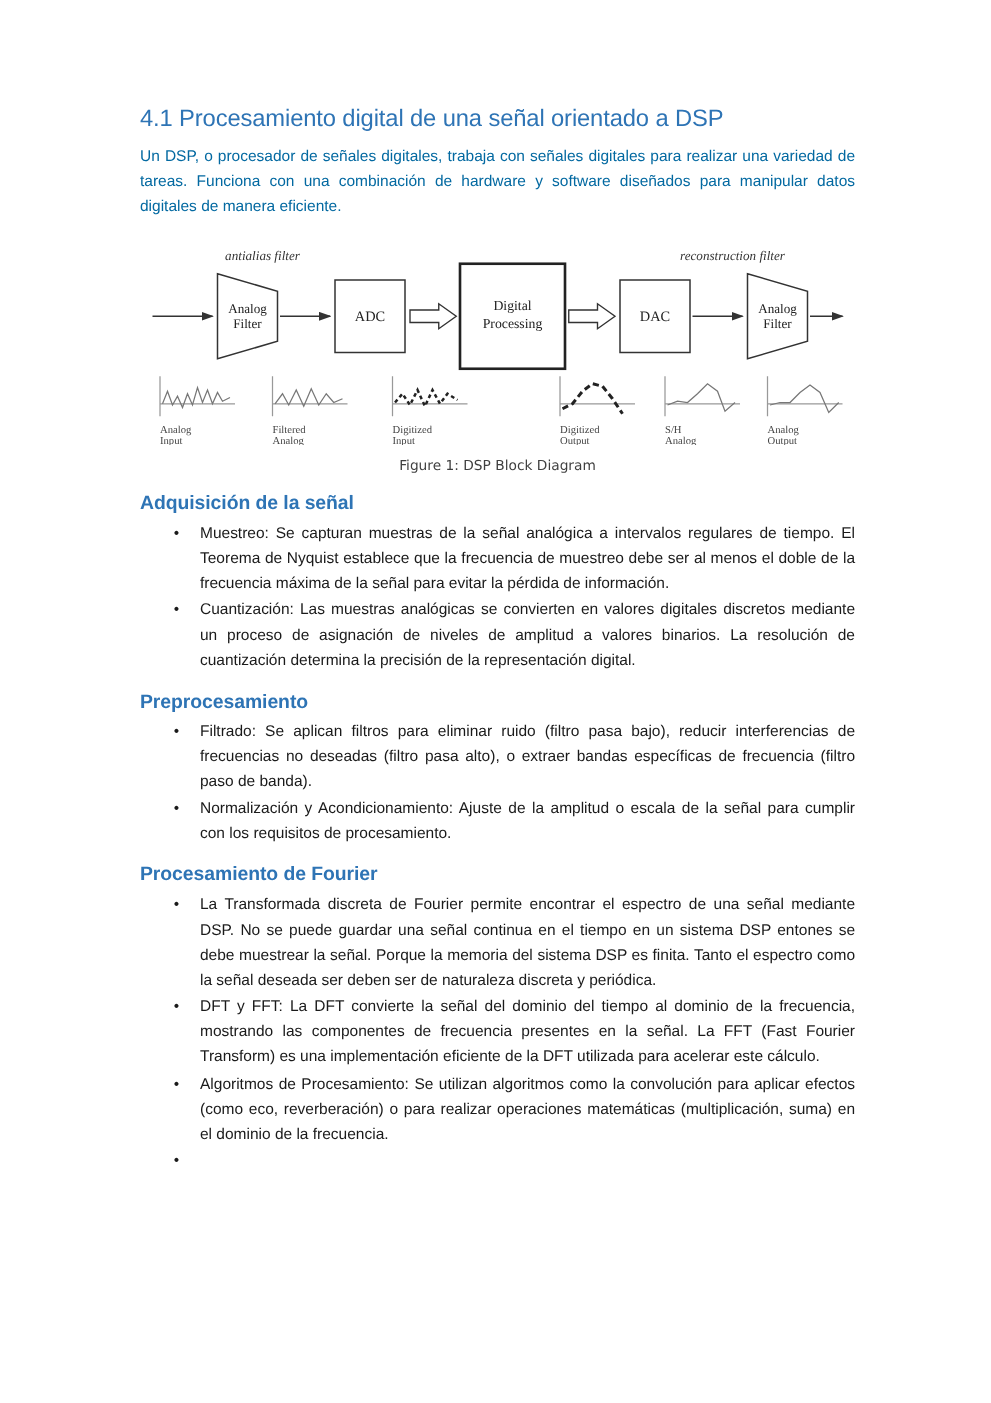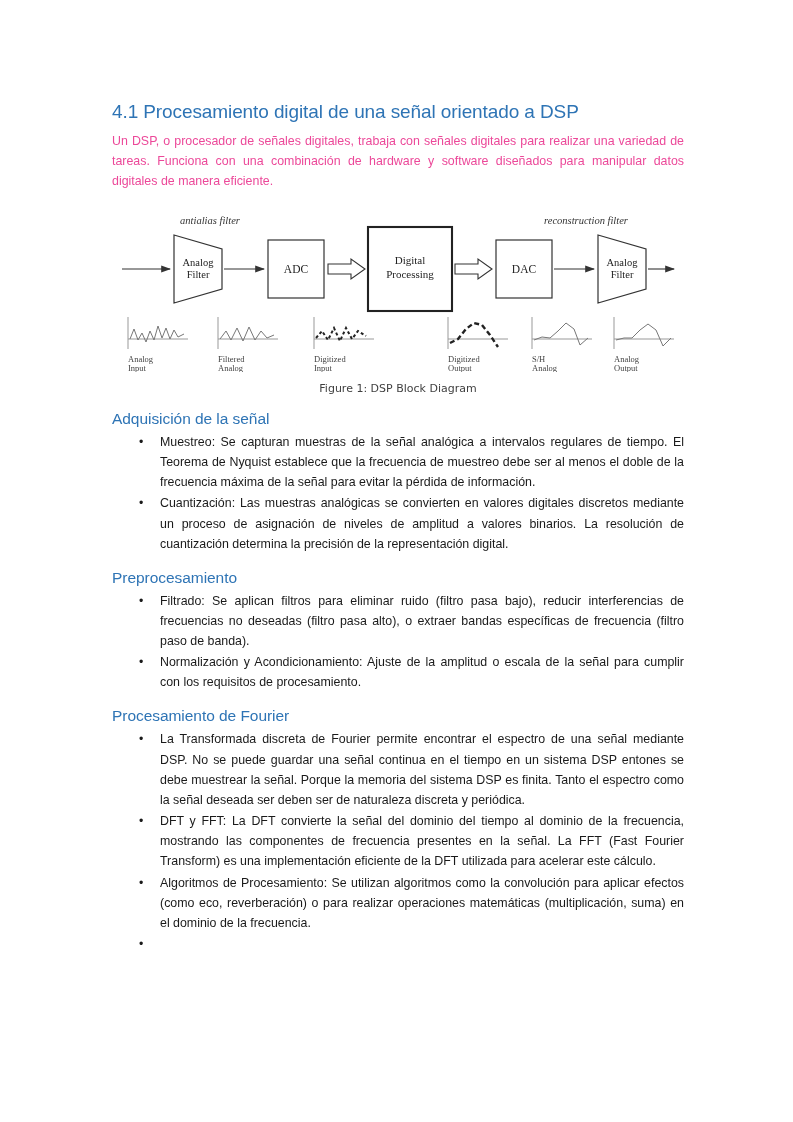--- a/index.html
+++ b/index.html
@@ -3,34 +3,34 @@
 <meta charset="utf-8">
 <style>
   html, body { margin:0; padding:0; }
   body {
     width:793px; height:1122px;
     background:#ffffff;
     font-family:"Liberation Sans", sans-serif;
     color:#1a1a1a;
     overflow:hidden;
   }
-  .page { position:relative; width:793px; height:881px; box-sizing:border-box;margin-top:16px; }
+  .page { position:relative; width:793px; height:881px; box-sizing:border-box; }
   .content { position:absolute; left:112px; top:84px; width:572px; }
 
   h1.doc-h1 {
     font-size:19px; font-weight:400; color:#2E74B5;
     margin:0 0 7px 0; line-height:1.25; letter-spacing:-0.1px;
   }
   h2.doc-h2 {
-    font-size:15.5px; font-weight:400; color:#2E74B5;
+    font-size:15.5px; font-weight:700; color:#2E74B5;
     margin:14px 0 3px 0; line-height:1.3; letter-spacing:-0.05px;
   }
   p.body-par {
     font-size:12.4px; line-height:1.62; text-align:justify;
-    margin:0 0 2px 0; color:#ec4899;
+    margin:0 0 2px 0; color:#0369a1;
   }
   ul.doc-list { list-style:none; margin:0 0 2px 0; padding:0; }
   ul.doc-list > li {
     position:relative; padding-left:48px;
     font-size:12.4px; line-height:1.62; text-align:justify;
     margin-bottom:1px; color:#1a1a1a;
   }
   ul.doc-list > li .bullet {
     position:absolute; left:27px; top:0; font-size:12.4px; line-height:1.62;
   }

